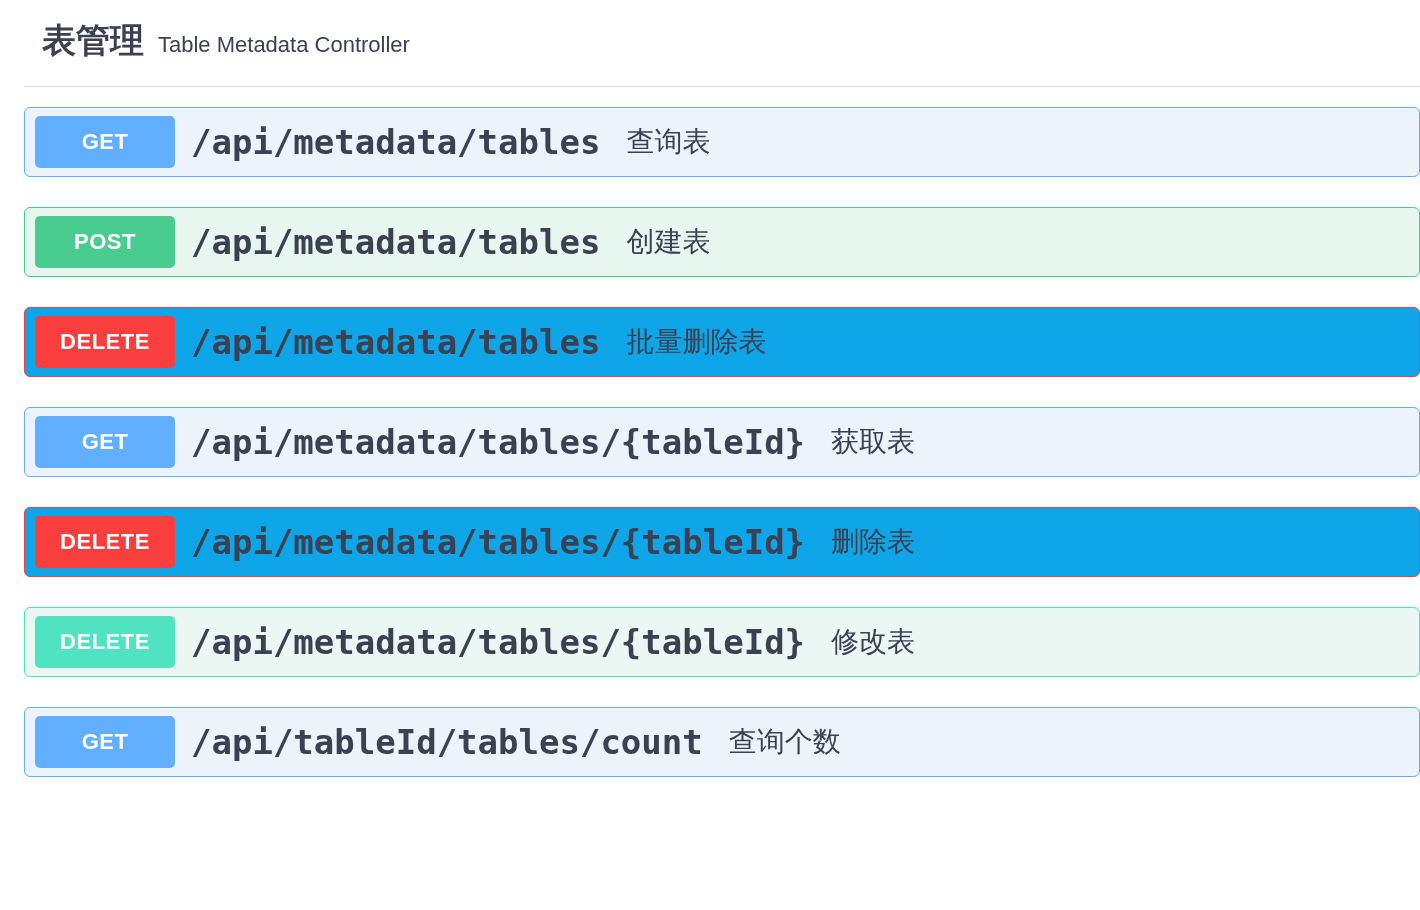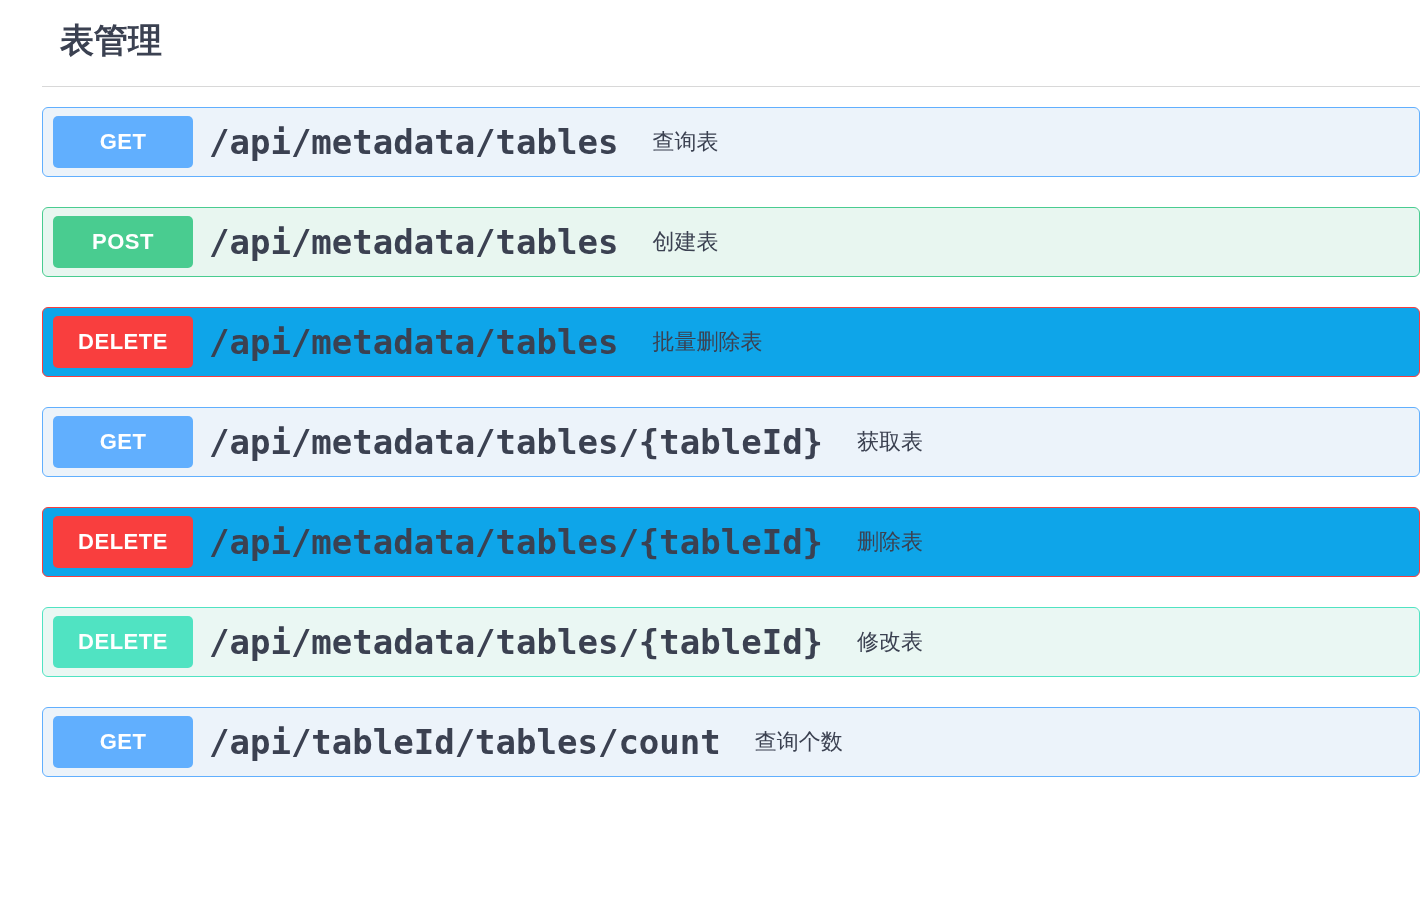--- a/index.html
+++ b/index.html
@@ -9,21 +9,21 @@
     }
     
     body {
       font-family: -apple-system, BlinkMacSystemFont, "Segoe UI", sans-serif;
       background: #ffffff;
       padding: 0;
       width: 1420px;
     }
     
     .container {
-      padding: 18px 0 0 42px;
+      padding: 18px 0 0 24px;
     }
     
     .header {
       padding-bottom: 22px;
       border-bottom: 1px solid #d8d8d8;
       padding-left: 18px;
       display: flex;
       align-items: baseline;
       gap: 14px;
     }
@@ -106,31 +106,32 @@
     }
     
     .endpoint-path {
       font-family: "SF Mono", Monaco, Consolas, monospace;
       font-size: 34px;
       font-weight: 600;
       color: #3b4151;
     }
     
     .endpoint-summary {
-      font-size: 22px;
+      font-size: 28px;
       color: #3b4151;
-      margin-left: 18px;
+      margin-left: 10px;
     }
   </style>
 </head>
 <body>
 
 <div class="container">
   <div class="header">
     <h2 class="header-title">表管理</h2>
+    <span class="header-subtitle">Table Metadata Controller</span>
   </div>
 
   <div class="endpoints">
 
   <div class="endpoint get">
         <div class="method-badge get-badge">GET</div>
         <span class="endpoint-path">/api/metadata/tables</span>
         <span class="endpoint-summary">查询表</span>
       </div>
       <div class="endpoint post">

